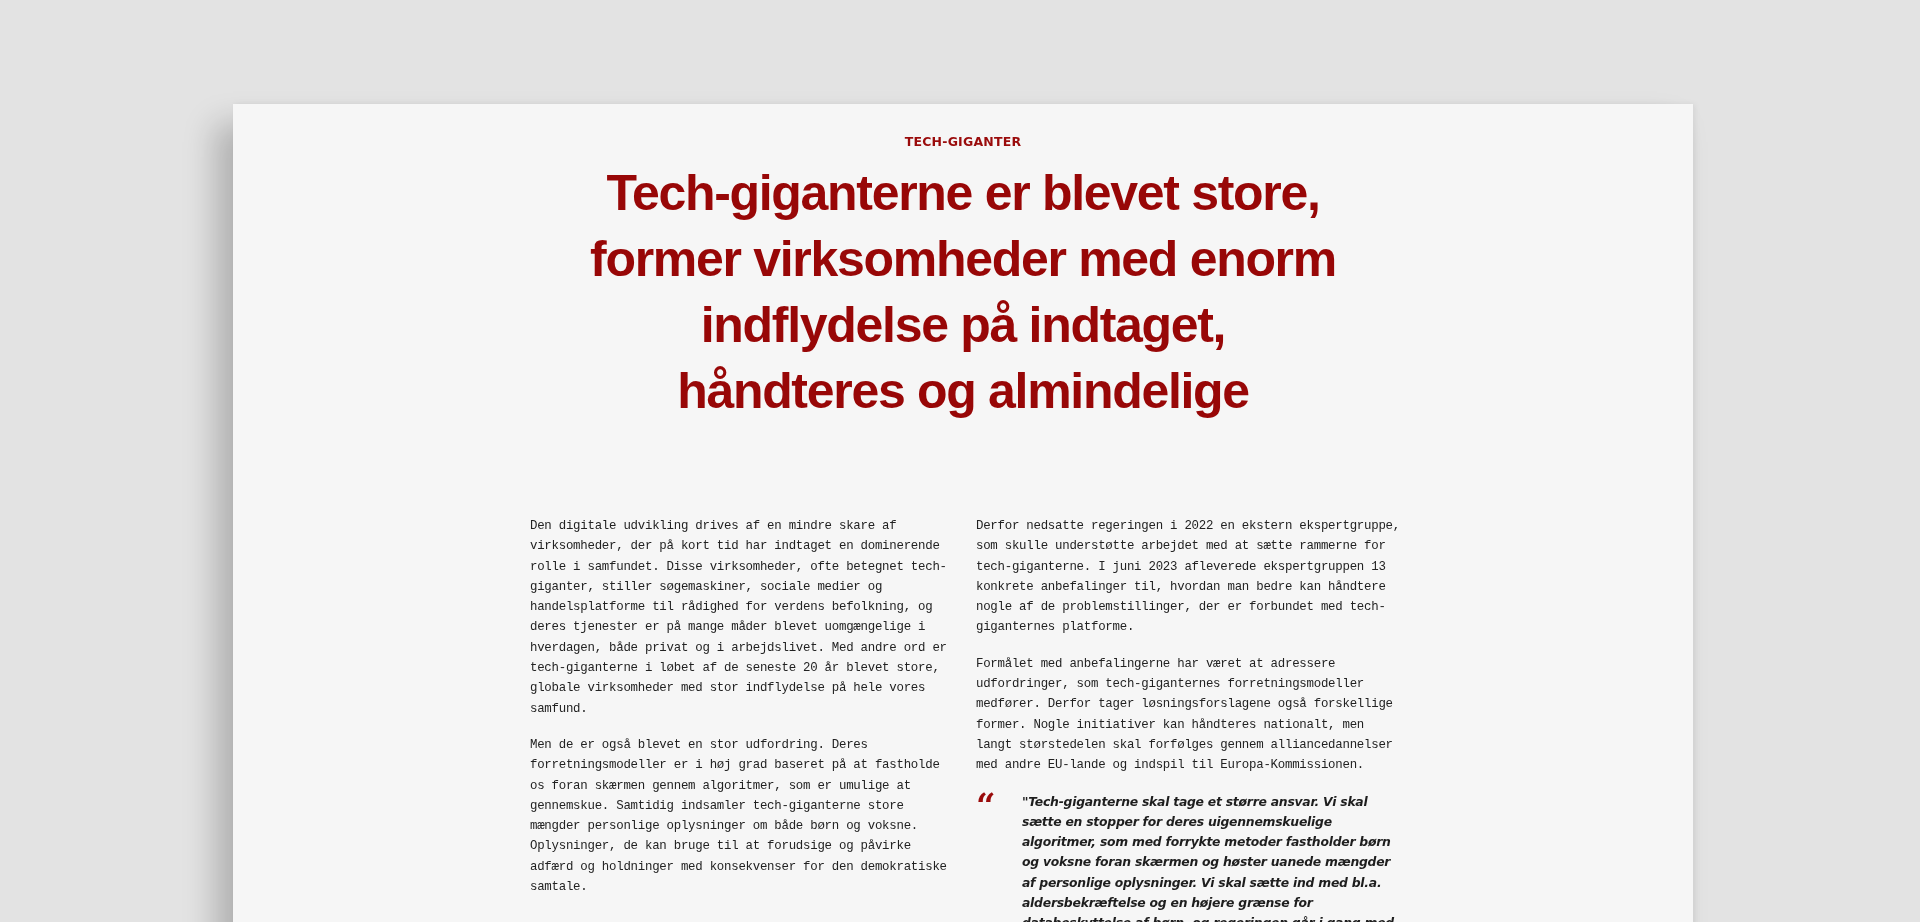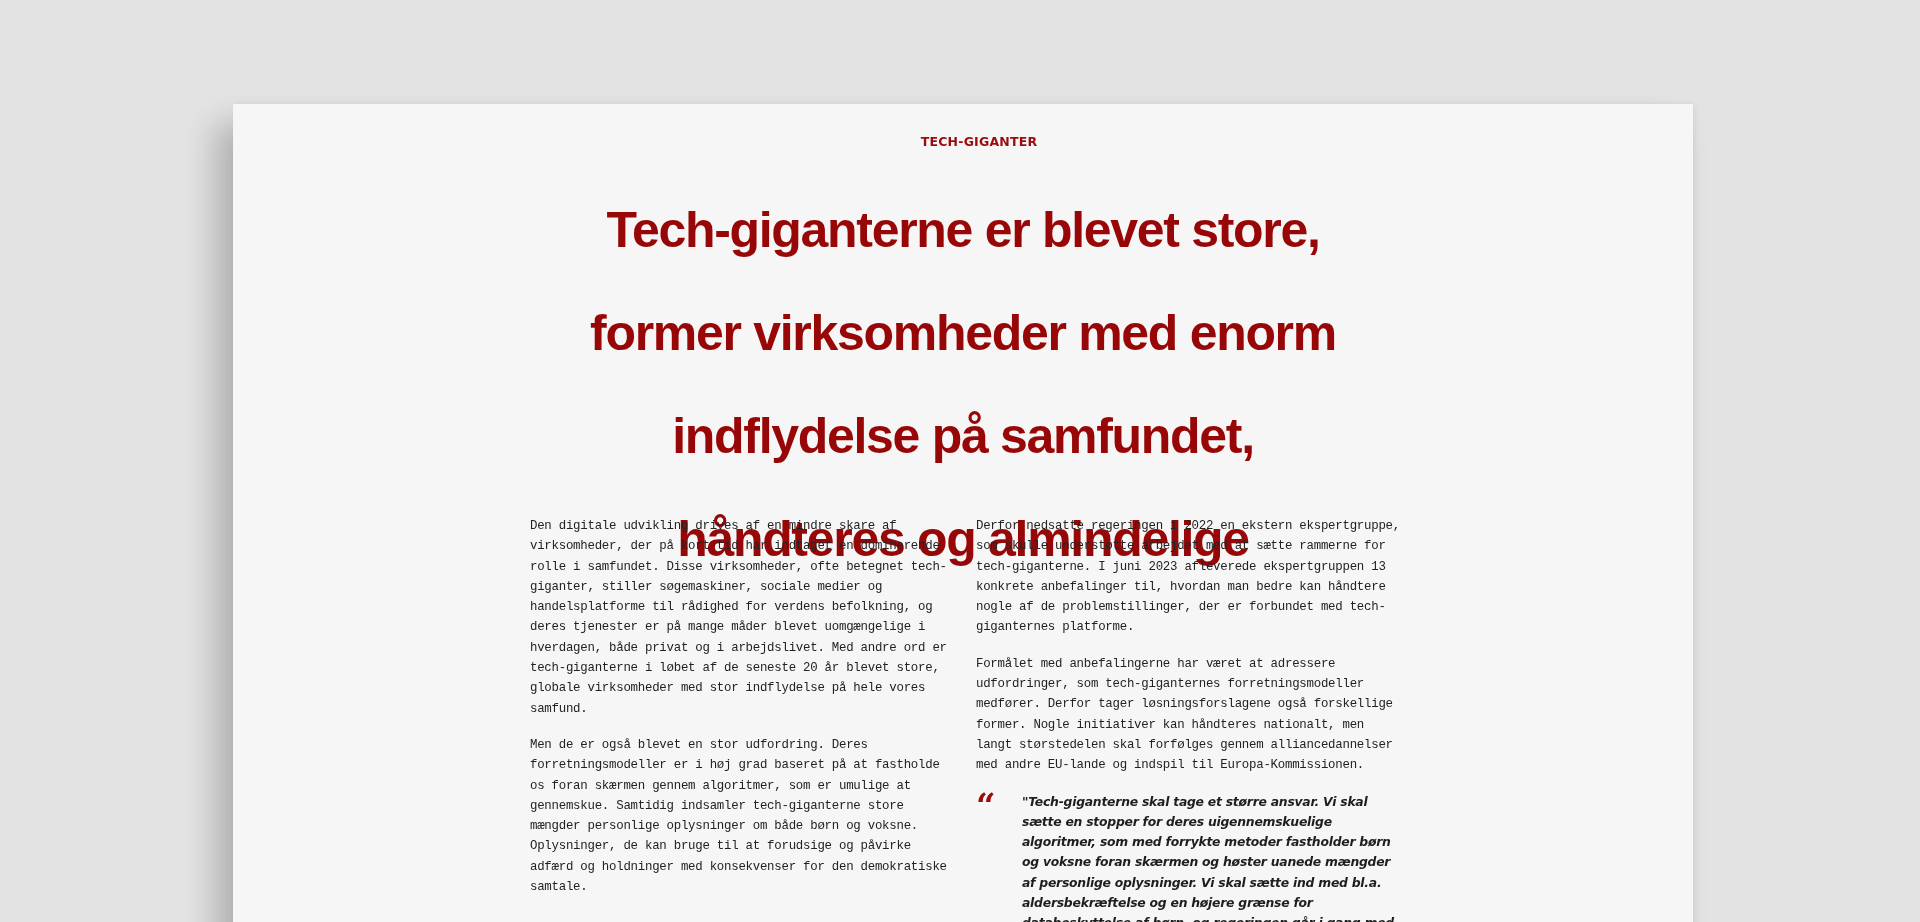--- a/index.html
+++ b/index.html
@@ -27,40 +27,38 @@
       position: absolute;
       top: 30px;
       left: 0;
       width: 100%;
       text-align: center;
       color: #9a0b0b;
       font-weight: bold;
       font-size: 12.5px;
       letter-spacing: 0.2px;
       font-family: "DejaVu Sans", sans-serif;
-      padding-left: 16px;
     }
     .headline {
       position: absolute;
       top: 56px;
       left: 250px;
       width: 960px;
       margin: 0;
       text-align: center;
       color: #980707;
       font-family: "Liberation Sans", sans-serif;
       font-weight: bold;
       font-size: 50px;
       line-height: 66px;
       letter-spacing: -1.3px;
     }
     .headline .line {
       display: block;
       white-space: nowrap;
-      margin-top: 37px;
     }
     .col {
       position: absolute;
       top: 412px;
       width: 420px;
       color: #222222;
       font-family: "DejaVu Sans", sans-serif;
       font-size: 12.4px;
       line-height: 20.3px;
       letter-spacing: -0.25px;
@@ -94,21 +92,21 @@
   </style>
 </head>
 <body>
 
 <div class="page">
   <div class="kicker">TECH-GIGANTER</div>
 
   <h1 class="headline">
     <span class="line">Tech-giganterne er blevet store,</span>
     <span class="line">former virksomheder med enorm</span>
-    <span class="line">indflydelse på samfundet,</span>
+    <span class="line">indflydelse på indtaget,</span>
     <span class="line">håndteres og almindelige</span>
   </h1>
 
   <div class="col col-left">
     <p>Den digitale udvikling drives af en mindre skare af virksomheder, der på kort tid har indtaget en dominerende rolle i samfundet. Disse virksomheder, ofte betegnet tech-giganter, stiller søgemaskiner, sociale medier og handelsplatforme til rådighed for verdens befolkning, og deres tjenester er på mange måder blevet uomgængelige i hverdagen, både privat og i arbejdslivet. Med andre ord er tech-giganterne i løbet af de seneste 20 år blevet store, globale virksomheder med stor indflydelse på hele vores samfund.</p>
     <p>Men de er også blevet en stor udfordring. Deres forretningsmodeller er i høj grad baseret på at fastholde os foran skærmen gennem algoritmer, som er umulige at gennemskue. Samtidig indsamler tech-giganterne store mængder personlige oplysninger om både børn og voksne. Oplysninger, de kan bruge til at forudsige og påvirke adfærd og holdninger med konsekvenser for den demokratiske samtale.</p>
   </div>
 
   <div class="col col-right">
     <p>Derfor nedsatte regeringen i 2022 en ekstern ekspertgruppe, som skulle understøtte arbejdet med at sætte rammerne for tech-giganterne. I juni 2023 afleverede ekspertgruppen 13 konkrete anbefalinger til, hvordan man bedre kan håndtere nogle af de problemstillinger, der er forbundet med tech-giganternes platforme.</p>

